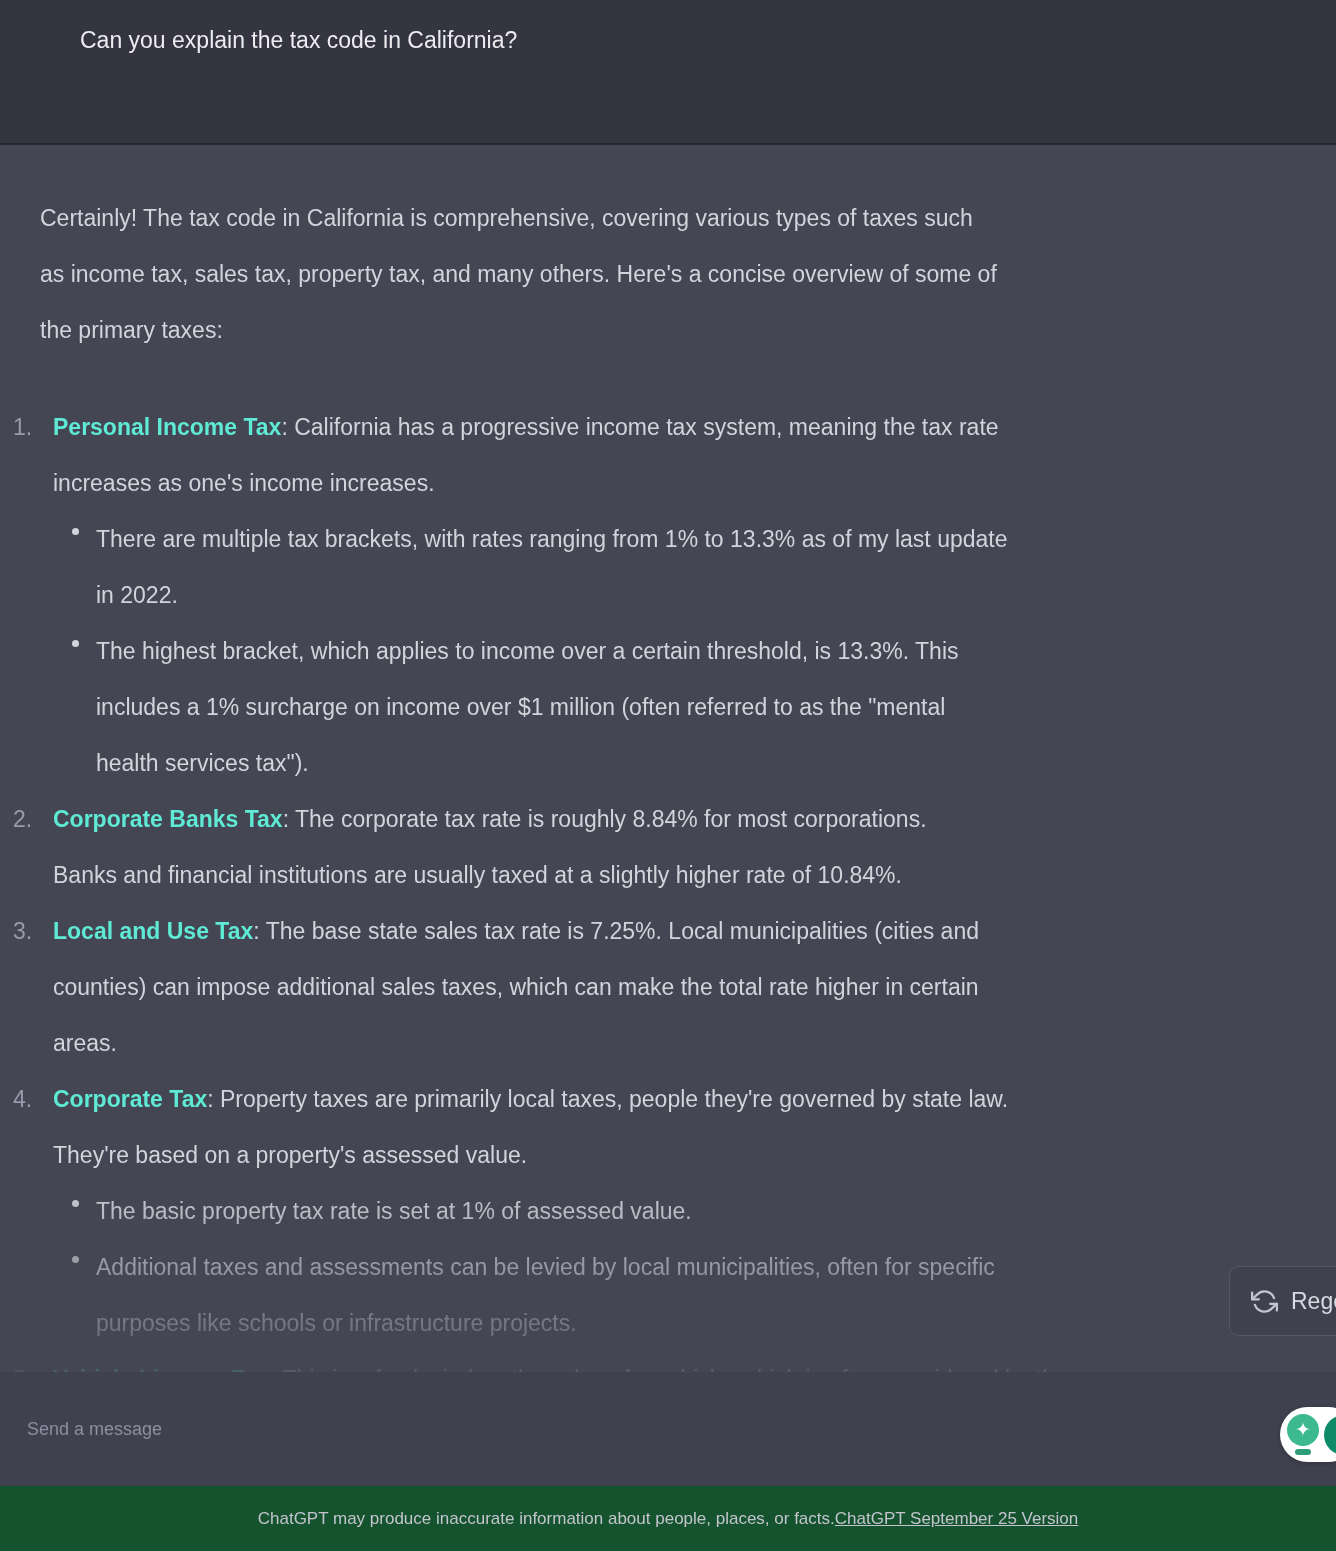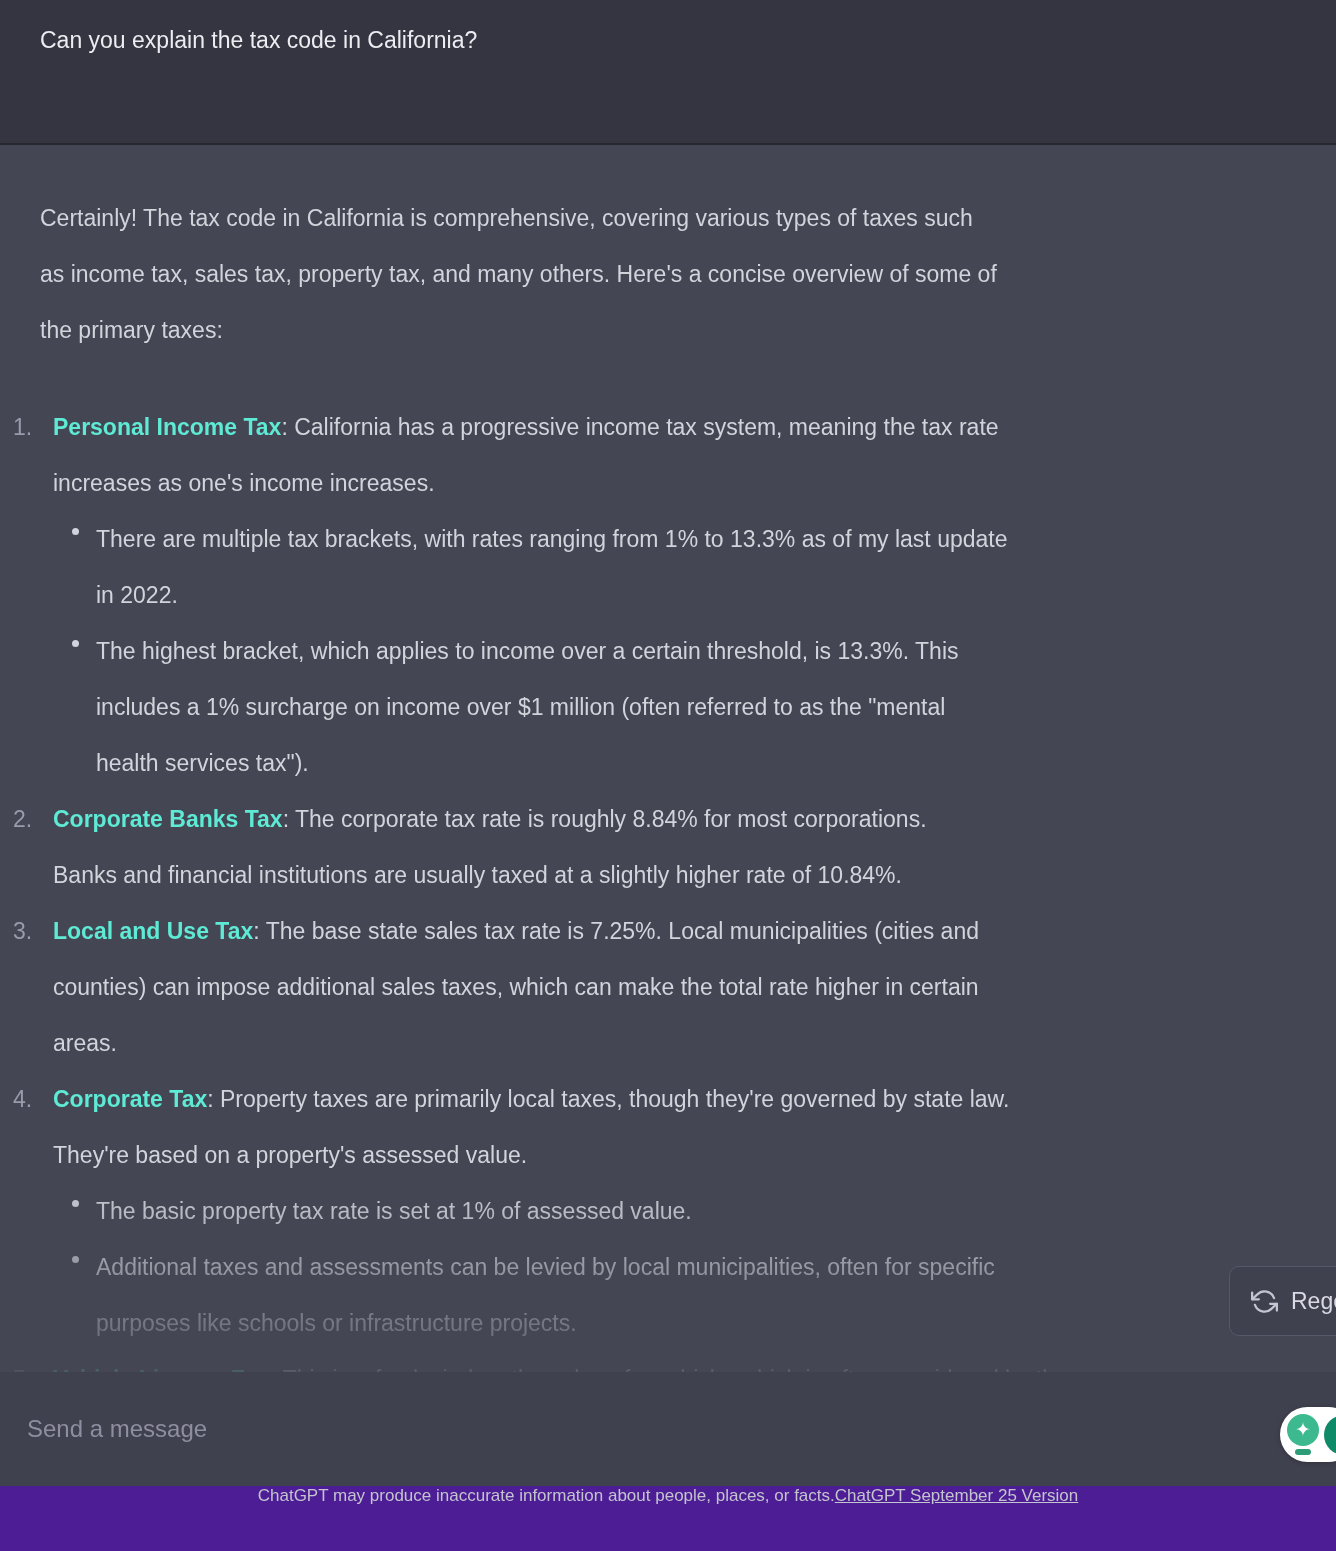--- a/index.html
+++ b/index.html
@@ -12,20 +12,21 @@
   }
   
   .user-section {
     height: 143px; background: #343541;
     box-sizing: border-box;
     padding: 22px 40px 0 40px;
   }
   .user-text {
     color: #ececf1; font-size: 23px; line-height: 36px;
     white-space: pre-line;
+    margin-left: 40px;
   }
   .section-divider { height: 2px; background: #26272f; }
 
   
   .chat-section {
     height: 1227px; background: #444654;
     position: relative; overflow: hidden;
   }
   .assistant-message {
     box-sizing: border-box;
@@ -80,21 +81,21 @@
 
   
   .composer {
     height: 114px; background: #40414f;
     position: relative;
   }
   .composer input {
     position: absolute; left: 27px; top: 0;
     width: 1150px; height: 114px;
     background: transparent; border: none; outline: none;
-    color: #ececf1; font-size: 24px;
+    color: #ececf1; font-size: 18px;
     font-family: "Liberation Sans", sans-serif;
     padding: 0;
   }
   .composer input::placeholder { color: #8e8ea0; opacity: 1; }
   .ext-pill {
     position: absolute; right: -20px; top: 35px;
     width: 76px; height: 55px;
     background: #ffffff; border-radius: 28px;
     box-shadow: 0 1px 5px rgba(0,0,0,0.25);
     display: flex; align-items: center;
@@ -115,22 +116,22 @@
   .ext2-icon {
     width: 40px; height: 40px; border-radius: 50%;
     background: #0f8a68;
     color: #ffffff; font-size: 24px; font-weight: bold;
     display: flex; align-items: center; justify-content: center;
     flex: 0 0 auto; cursor: pointer;
   }
 
   
   .footer {
-    height: 65px; background: #4c1d95;
-    display: flex; justify-content: center;
+    height: 65px; background: #14532d;
+    display: flex; align-items: center; justify-content: center;
     color: #c3c4cd; font-size: 17px; gap: 0;
   }
   .footer .version-link {
     text-decoration: underline; cursor: pointer;
     color: #c3c4cd;
   }
 </style>
 </head>
 <body>
 
@@ -149,21 +150,21 @@
         <li><span class="b">Personal Income Tax</span><span>: California has a progressive income tax system, meaning the tax rate
 increases as one's income increases.</span><ul class="sub-list"><li>There are multiple tax brackets, with rates ranging from 1% to 13.3% as of my last update
 in 2022.</li><li>The highest bracket, which applies to income over a certain threshold, is 13.3%. This
 includes a 1% surcharge on income over $1 million (often referred to as the "mental
 health services tax").</li></ul></li>
         <li><span class="b">Corporate Banks Tax</span><span>: The corporate tax rate is roughly 8.84% for most corporations.
 Banks and financial institutions are usually taxed at a slightly higher rate of 10.84%.</span></li>
         <li><span class="b">Local and Use Tax</span><span>: The base state sales tax rate is 7.25%. Local municipalities (cities and
 counties) can impose additional sales taxes, which can make the total rate higher in certain
 areas.</span></li>
-        <li><span class="b">Corporate Tax</span><span>: Property taxes are primarily local taxes, though they're governed by state law.
+        <li><span class="b">Corporate Tax</span><span>: Property taxes are primarily local taxes, people they're governed by state law.
 They're based on a property's assessed value.</span><ul class="sub-list"><li>The basic property tax rate is set at 1% of assessed value.</li><li>Additional taxes and assessments can be levied by local municipalities, often for specific
 purposes like schools or infrastructure projects.</li></ul></li>
         <li><span class="b">Vehicle License Fee</span><span>: This is a fee levied on the value of a vehicle, which is often considered by the</span></li>
       </ol>
   </div>
 
   <div class="bottom-fade"></div>
 
   <button class="regenerate-btn">
     <span class="regen-icon">

